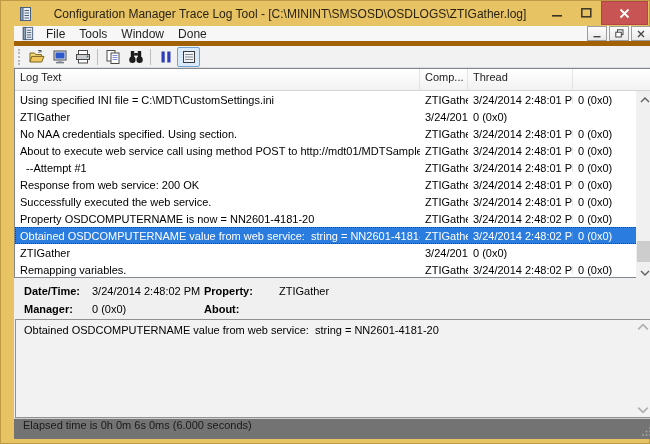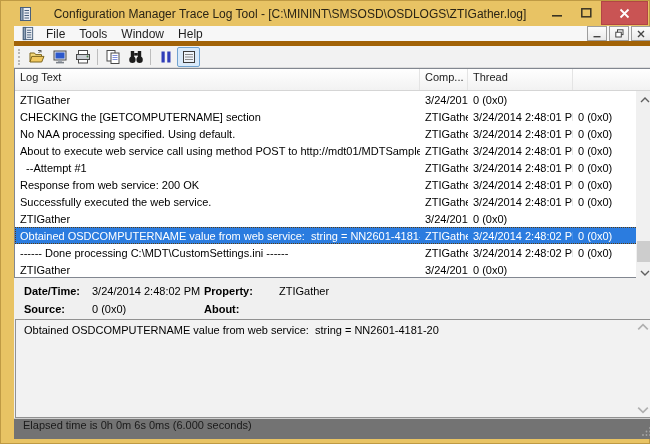--- a/index.html
+++ b/index.html
@@ -139,21 +139,21 @@
         <rect x="3.5" y="1.5" width="10" height="13" fill="#e9edf3" stroke="#49607c"></rect>
         <rect x="3.5" y="1.5" width="2.5" height="13" fill="#8fa3b8" stroke="#49607c"></rect>
         <line x1="7.5" y1="4.5" x2="12" y2="4.5" stroke="#49607c"></line>
         <line x1="7.5" y1="7" x2="12" y2="7" stroke="#49607c"></line>
         <line x1="7.5" y1="9.5" x2="12" y2="9.5" stroke="#49607c"></line>
         <line x1="7.5" y1="12" x2="12" y2="12" stroke="#49607c"></line>
       </svg>
       <span class="menu-item">File</span>
       <span class="menu-item">Tools</span>
       <span class="menu-item">Window</span>
-      <span class="menu-item">Help</span>
+      <span class="menu-item">Done</span>
       <span class="mdi-ctrls">
         <span class="mdi-btn">
           <svg width="8" height="8" viewBox="0 0 8 8">
               <rect x="0.5" y="6" width="7" height="1.4" fill="#444"></rect>
             </svg>
         </span>
         <span class="mdi-btn">
           <svg width="9" height="9" viewBox="0 0 9 9">
             <rect x="2.5" y="0.8" width="5.5" height="4.8" fill="#fff" stroke="#444"></rect>
             <rect x="0.8" y="3.2" width="5.5" height="4.8" fill="#fff" stroke="#444"></rect>
@@ -230,32 +230,32 @@
 
     <div class="list-frame">
       <div class="header-row">
         <span class="hcell">Log Text</span>
         <span class="hcell">Comp...</span>
         <span class="hcell">Thread</span>
         <span class="hcell"></span>
       </div>
       <div class="list">
         <div class="lrow">
-            <span>ZTIGather</span>
-            <span>3/24/2014 2:48:01 PM</span>
-            <span>0 (0x0)</span>
-          </div>
-        <div class="lrow">
-            <span>CHECKING the [GETCOMPUTERNAME] section</span>
-            <span>ZTIGather</span>
-            <span>3/24/2014 2:48:01 PM</span>
-            <span>0 (0x0)</span>
-          </div>
-        <div class="lrow">
-            <span>No NAA processing specified. Using default.</span>
+            <span>Using specified INI file = C:\MDT\CustomSettings.ini</span>
+            <span>ZTIGather</span>
+            <span>3/24/2014 2:48:01 PM</span>
+            <span>0 (0x0)</span>
+          </div>
+        <div class="lrow">
+            <span>ZTIGather</span>
+            <span>3/24/2014 2:48:01 PM</span>
+            <span>0 (0x0)</span>
+          </div>
+        <div class="lrow">
+            <span>No NAA credentials specified. Using section.</span>
             <span>ZTIGather</span>
             <span>3/24/2014 2:48:01 PM</span>
             <span>0 (0x0)</span>
           </div>
         <div class="lrow">
             <span>About to execute web service call using method POST to http://mdt01/MDTSample/m...</span>
             <span>ZTIGather</span>
             <span>3/24/2014 2:48:01 PM</span>
             <span>0 (0x0)</span>
           </div>
@@ -271,37 +271,38 @@
             <span>3/24/2014 2:48:01 PM</span>
             <span>0 (0x0)</span>
           </div>
         <div class="lrow">
             <span>Successfully executed the web service.</span>
             <span>ZTIGather</span>
             <span>3/24/2014 2:48:01 PM</span>
             <span>0 (0x0)</span>
           </div>
         <div class="lrow">
+            <span>Property OSDCOMPUTERNAME is now = NN2601-4181-20</span>
             <span>ZTIGather</span>
             <span>3/24/2014 2:48:02 PM</span>
             <span>0 (0x0)</span>
           </div>
         <div class="lrow selected">
             <span>Obtained OSDCOMPUTERNAME value from web service:  string = NN2601-4181-20</span>
             <span>ZTIGather</span>
             <span>3/24/2014 2:48:02 PM</span>
             <span>0 (0x0)</span>
           </div>
         <div class="lrow">
-            <span>------ Done processing C:\MDT\CustomSettings.ini ------</span>
-            <span>ZTIGather</span>
-            <span>3/24/2014 2:48:02 PM</span>
-            <span>0 (0x0)</span>
-          </div>
-        <div class="lrow">
+            <span>ZTIGather</span>
+            <span>3/24/2014 2:48:02 PM</span>
+            <span>0 (0x0)</span>
+          </div>
+        <div class="lrow">
+            <span>Remapping variables.</span>
             <span>ZTIGather</span>
             <span>3/24/2014 2:48:02 PM</span>
             <span>0 (0x0)</span>
           </div>
         <div class="lrow">
             <span>Property TaskSequenceID is now ...</span>
             <span>ZTIGather</span>
             <span>3/24/2014 2:48:02 PM</span>
             <span>0 (0x0)</span>
           </div>
@@ -320,21 +321,21 @@
           </span>
         </div>
       </div>
     </div>
 
     <div class="detail-panel">
       <span class="dlabel">Date/Time:</span>
       <span class="dvalue">3/24/2014 2:48:02 PM</span>
       <span class="dlabel">Property:</span>
       <span class="dvalue">ZTIGather</span>
-      <span class="dlabel">Source:</span>
+      <span class="dlabel">Manager:</span>
       <span class="dvalue">0 (0x0)</span>
       <span class="dlabel">About:</span>
       <span class="dvalue"></span>
     </div>
 
     <div class="detail-box">
       <div class="detail-text">Obtained OSDCOMPUTERNAME value from web service:  string = NN2601-4181-20</div>
       <svg class="mini-chevron top" viewBox="0 0 10 6">
           <polyline points="1,5 5,1 9,5" fill="none" stroke="#b0b0b0" stroke-width="1.4"></polyline>
         </svg>

